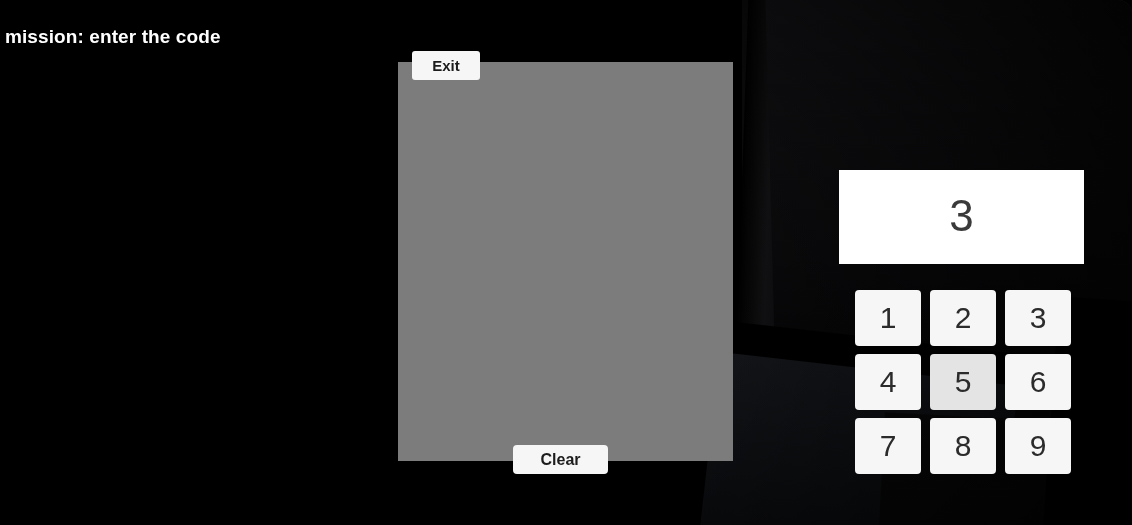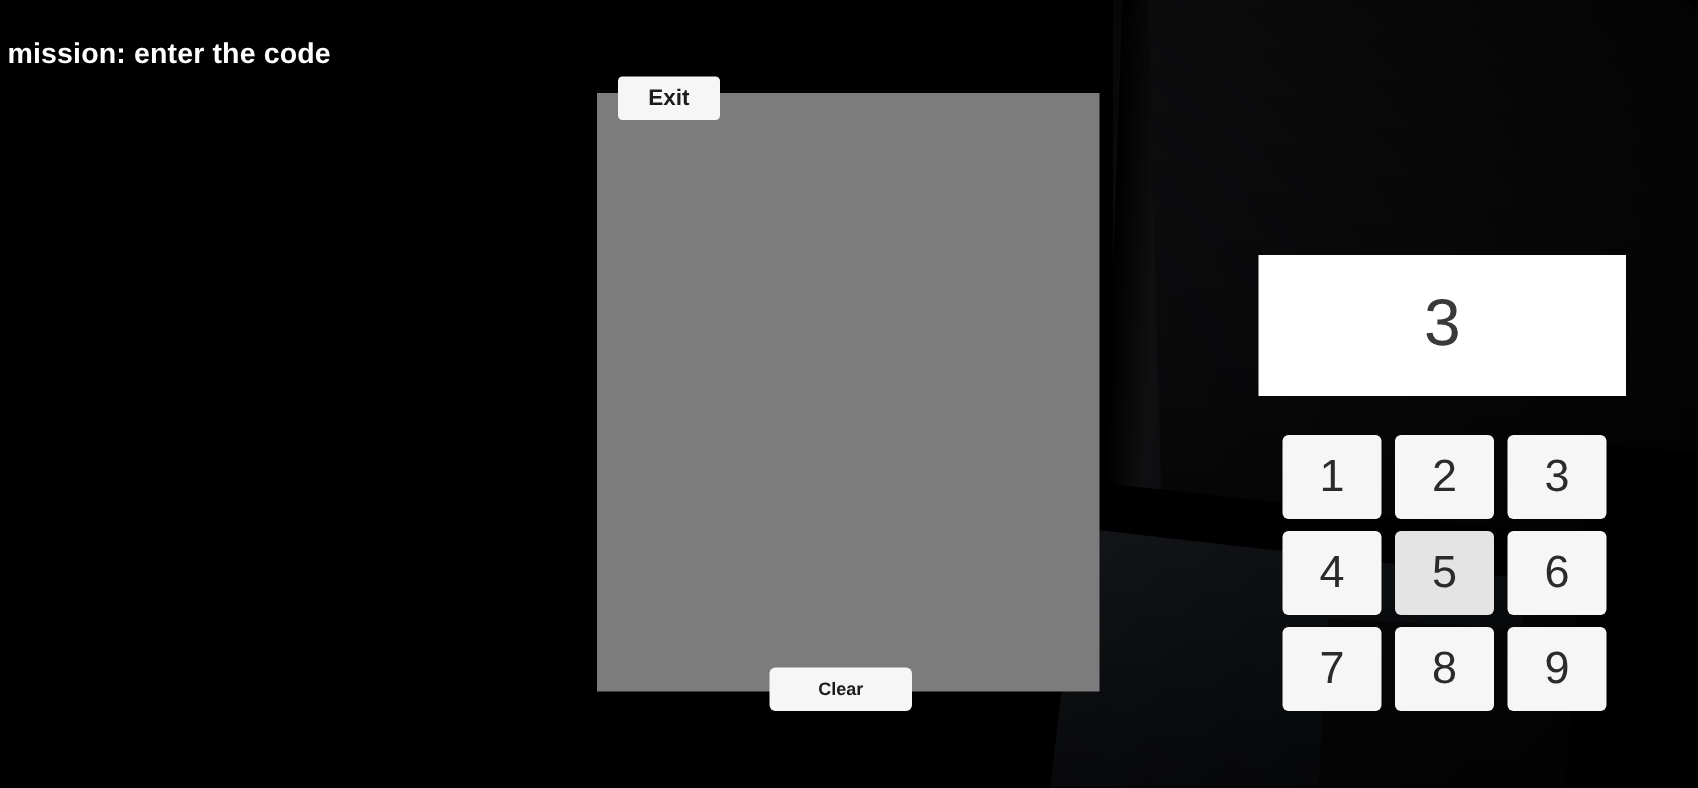--- a/index.html
+++ b/index.html
@@ -150,21 +150,21 @@
 
   #clear-button {
     position: absolute;
     left: 513px; top: 445px;
     width: 95px; height: 29px;
     background: #f6f6f6;
     border: none;
     border-radius: 4px;
     color: #1c1c1c;
     font-family: "Liberation Sans", sans-serif;
-    font-size: 12px;
+    font-size: 16px;
     font-weight: bold;
     line-height: 29px;
     text-align: center;
     padding: 0;
     cursor: pointer;
   }
 </style>
 </head>
 <body>
 

